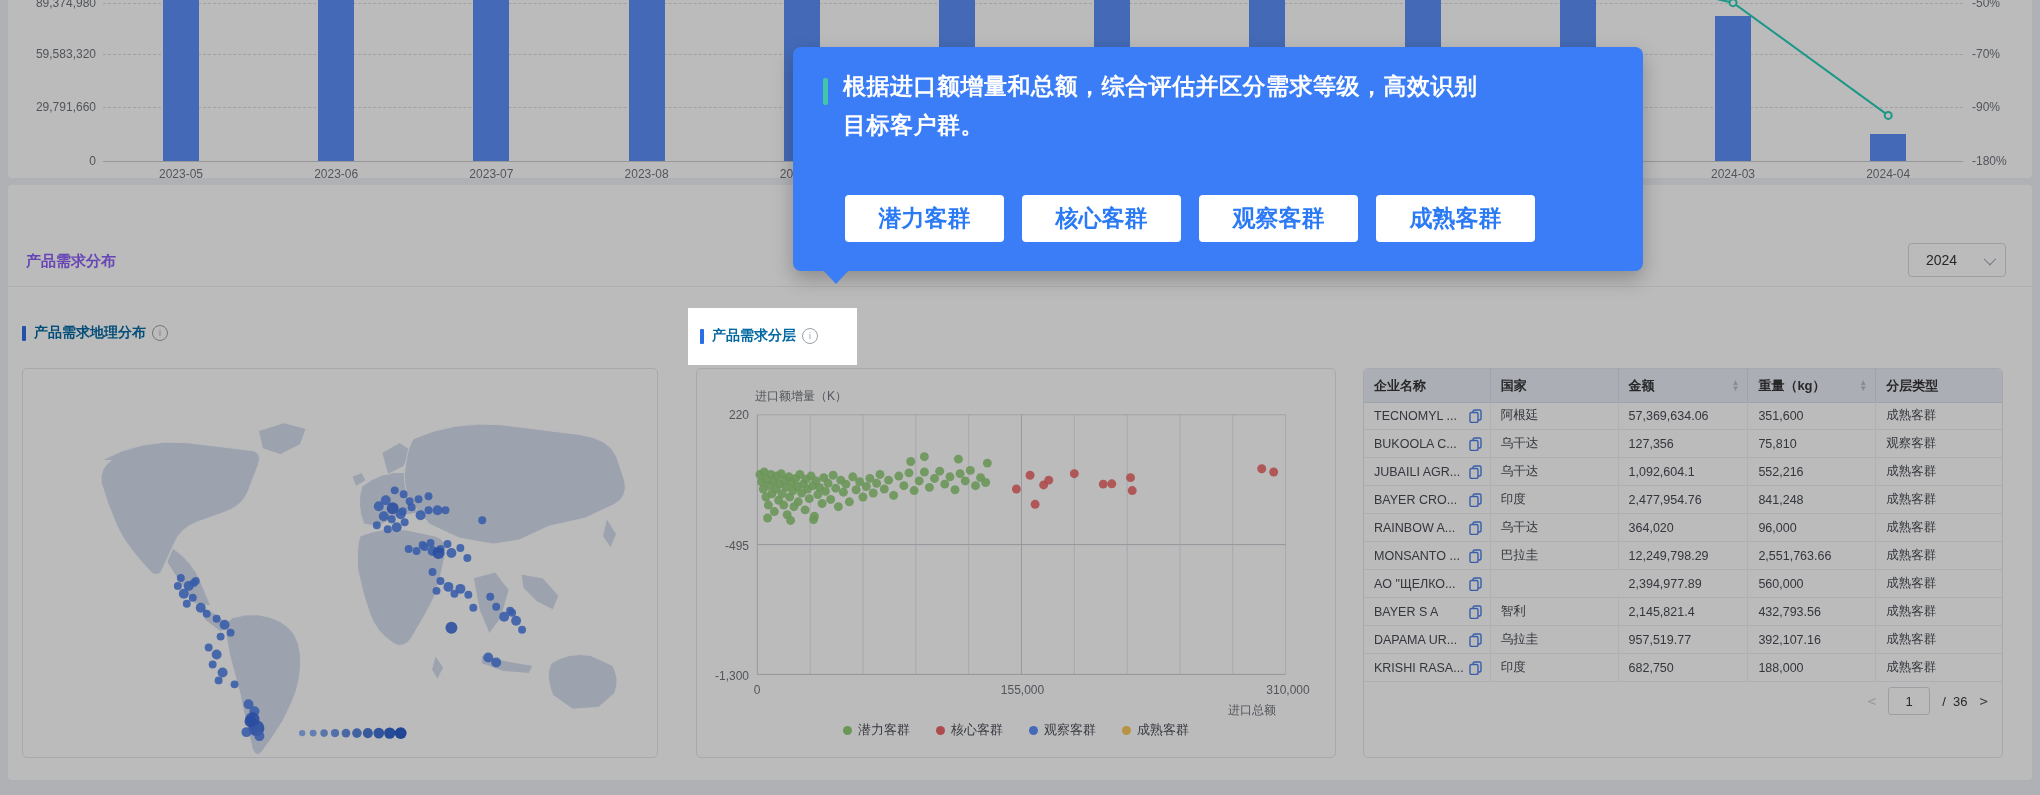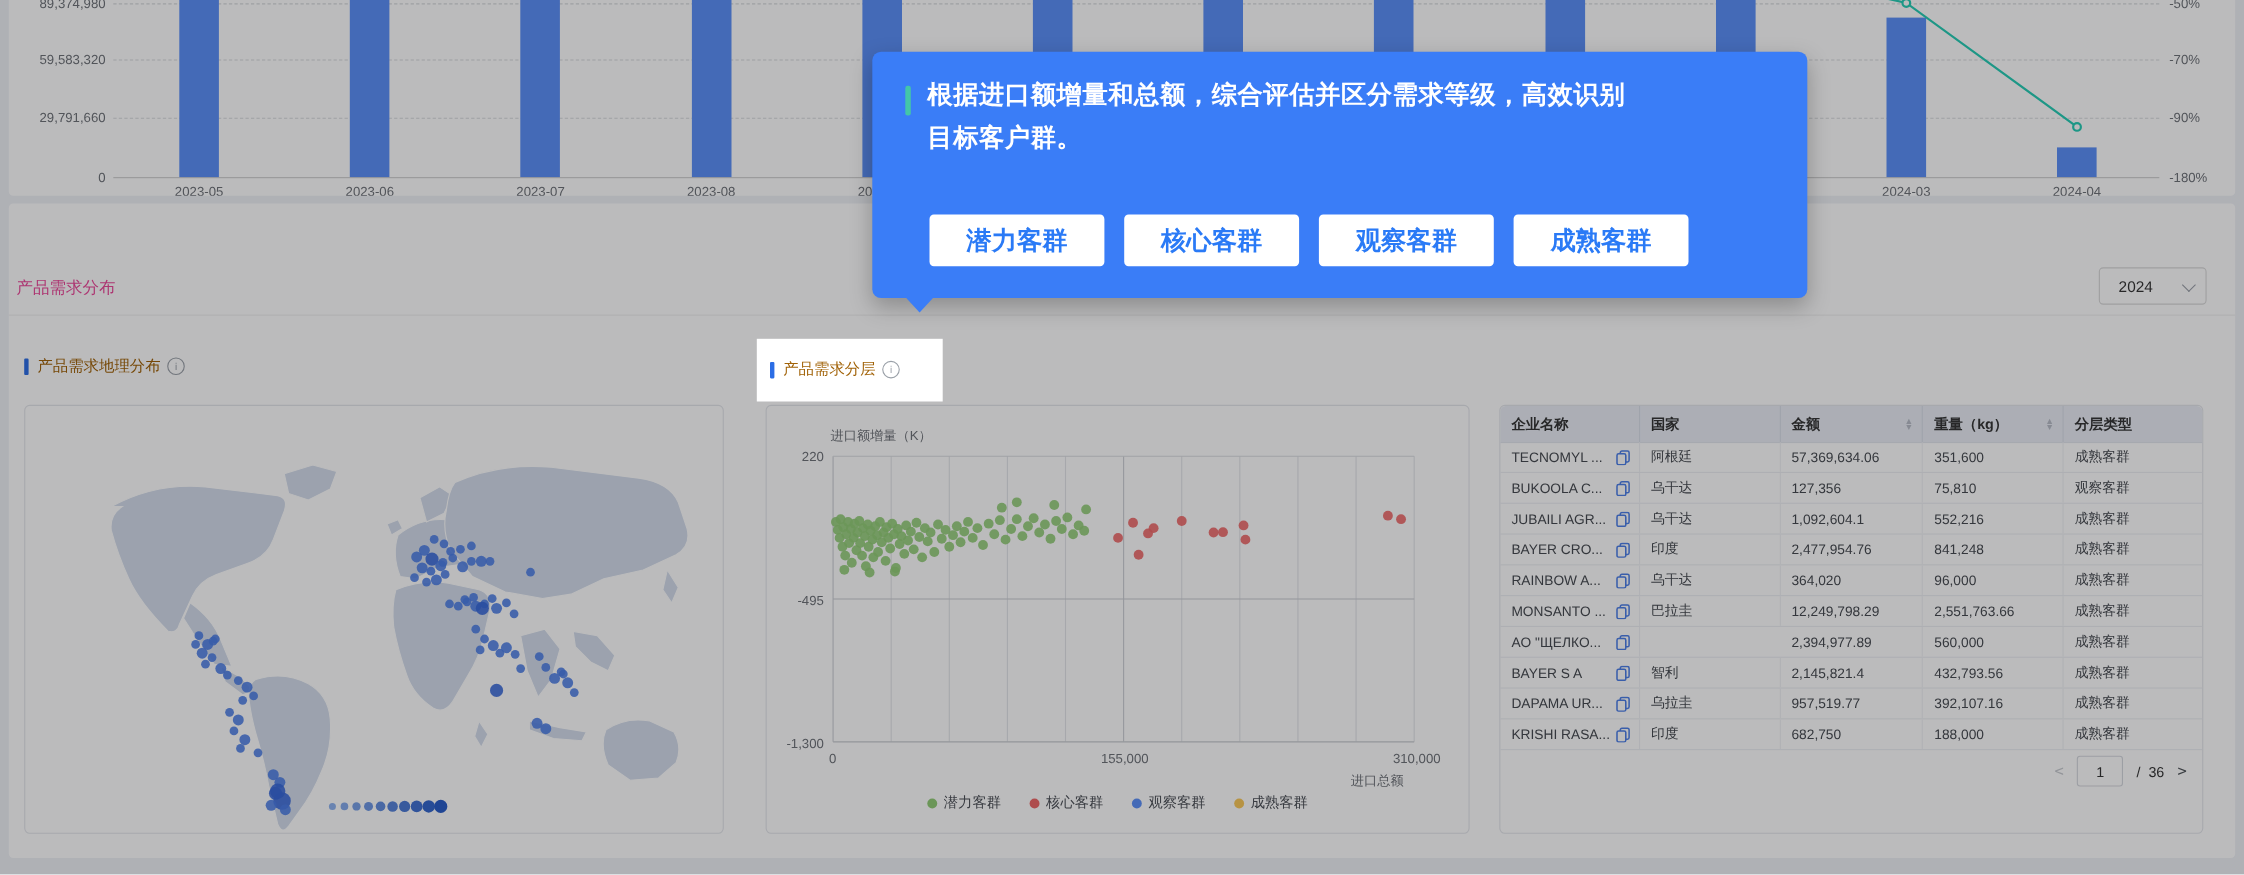--- a/index.html
+++ b/index.html
@@ -6,21 +6,21 @@
   #stage{position:relative;width:2040px;height:795px;overflow:hidden;background:#EFF1F6;}
   .abs{position:absolute;}
   .card{position:absolute;background:#fff;border-radius:4px;}
   .panel{position:absolute;background:#fff;border:1px solid #E4E6EB;border-radius:5px;box-sizing:border-box;}
   .tick{position:absolute;font-size:12px;color:#6E7278;white-space:nowrap;}
   .month-label{position:absolute;font-size:12px;color:#6E7278;text-align:center;width:84px;transform:translateX(-42px);}
   .gridline{position:absolute;height:0;border-top:1px dashed #D8DADD;}
   .bar{position:absolute;background:#5B8FF9;}
   .ptitle{position:absolute;display:flex;align-items:center;height:18px;}
   .ptitle .tbar{width:4px;height:15px;border-radius:1px;background:#2B6DE5;margin-right:8px;}
-  .ptitle .ttext{font-size:14px;font-weight:normal;color:#a16207;white-space:nowrap;}
+  .ptitle .ttext{font-size:14px;font-weight:bold;color:#0369a1;white-space:nowrap;}
   .info-i{display:inline-flex;align-items:center;justify-content:center;width:14px;height:14px;border:1px solid #9AA0A8;border-radius:50%;font-size:9px;color:#9AA0A8;margin-left:6px;font-style:normal;}
   .dim{position:absolute;left:0;top:0;width:2040px;height:795px;background:rgba(10,12,16,0.28);z-index:40;}
   #spotlight{position:absolute;left:688px;top:308px;width:169px;height:57px;background:#fff;z-index:45;}
   #tooltip{position:absolute;left:793px;top:47px;width:850px;height:224px;background:#3A7DF7;border-radius:8px;z-index:50;box-shadow:0 8px 20px rgba(0,0,0,.25);}
   #tooltip .arrow{position:absolute;left:30px;bottom:-13px;width:0;height:0;border-left:13px solid transparent;border-right:13px solid transparent;border-top:14px solid #3A7DF7;}
   #tooltip .accent{position:absolute;left:30px;top:31px;width:5px;height:27px;border-radius:2px;background:#43C6A8;}
   #tooltip .tl{position:absolute;left:50px;font-size:23px;font-weight:bold;color:#fff;letter-spacing:.5px;white-space:nowrap;}
   #tip-buttons{position:absolute;left:52px;top:148px;display:flex;gap:18px;}
   #tip-buttons .tbtn{height:47px;min-width:159px;box-sizing:border-box;display:flex;align-items:center;justify-content:center;background:#fff;border-radius:4px;font-size:23px;font-weight:bold;color:#2A7AF6;cursor:pointer;}
   
@@ -87,21 +87,21 @@
       <div class="bar" style="left: 1862.2px; top: 139.979px; width: 36px; height: 27.021px; background: rgb(91, 143, 249);"></div>
       <div class="month-label" style="left: 1880.2px; top: 173px;">2024-04</div>
       <svg width="2024" height="184" style="position: absolute; left: 0px; top: 0px; pointer-events: none;">
         <polyline points="1569.8,-26.200000000000003 1725,8.683333333333334 1880.1999999999998,121.38333333333334" fill="none" stroke="#25CDB5" stroke-width="2"></polyline>
         <circle cx="1725" cy="8.683333333333334" r="3.5" fill="#fff" stroke="#25CDB5" stroke-width="2"></circle>
         <circle cx="1880.1999999999998" cy="121.38333333333334" r="3.5" fill="#fff" stroke="#25CDB5" stroke-width="2"></circle>
       </svg>
     </div>
 
   <div class="card" style="left:8px;top:185px;width:2024px;height:595px;">
-    <div class="abs" style="left:7px;top:67px;font-size:15px;font-weight:normal;color:#ec4899;">产品需求分布</div>
+    <div class="abs" style="left:18px;top:67px;font-size:15px;font-weight:bold;color:#8b5cf6;">产品需求分布</div>
     <div class="abs" style="left:0;top:101px;width:2024px;border-top:1px solid #EFEFEF;"></div>
     <div id="year-select">
       <span class="yr">2024</span>
       <span class="chev"></span>
     </div>
 
     <div class="ptitle" style="left:14px;top:139px;">
       <span class="tbar"></span>
       <span class="ttext">产品需求地理分布</span>
       <span class="info-i">i</span>

